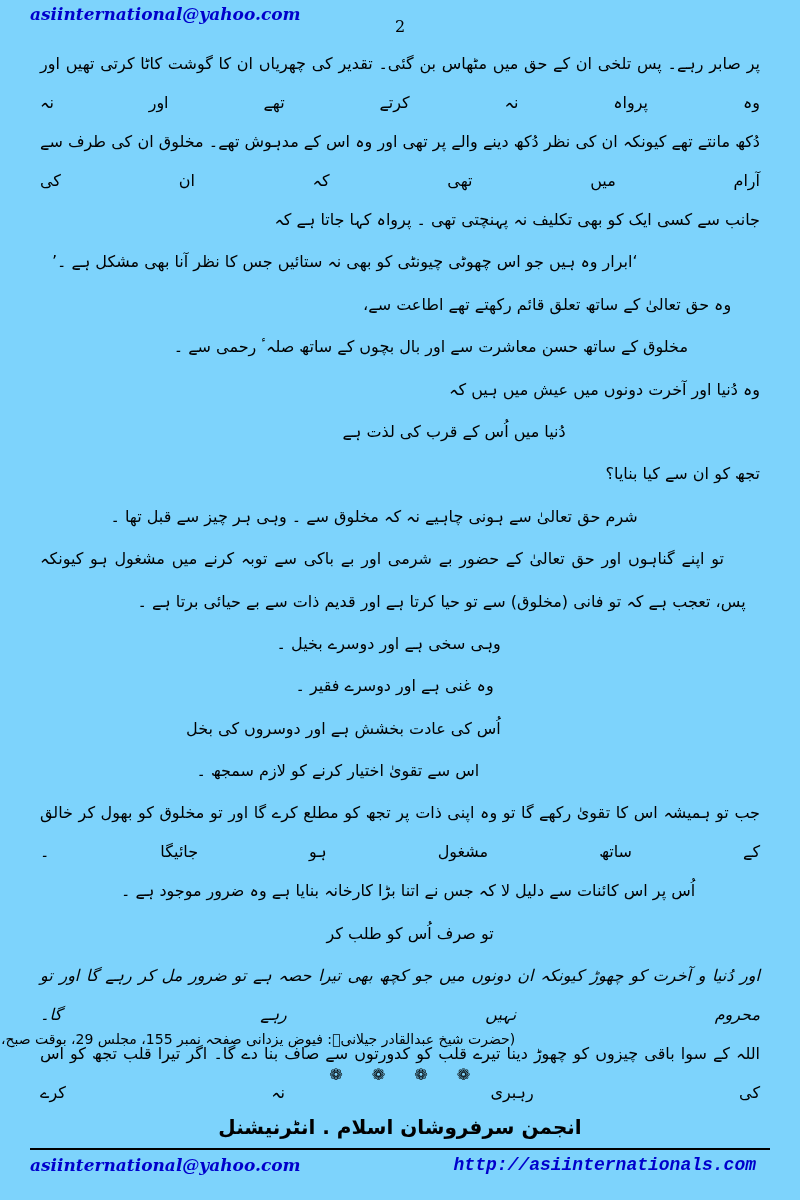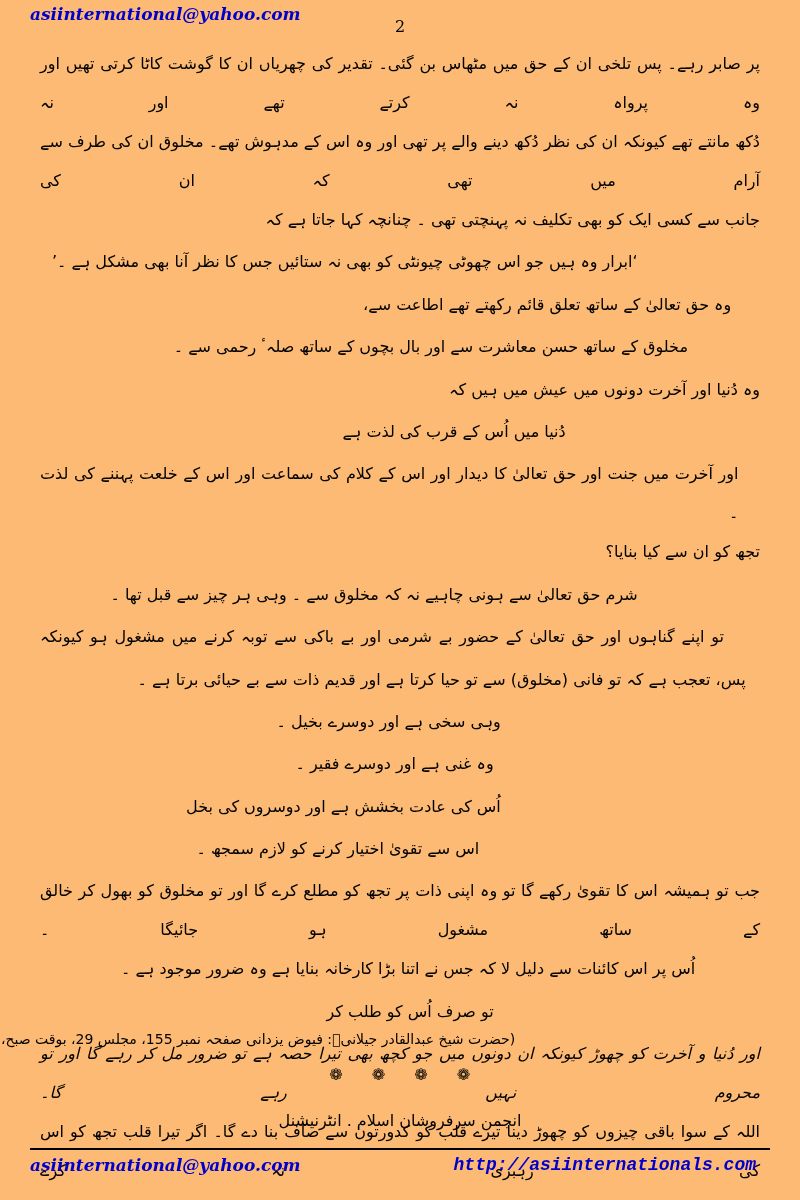--- a/index.html
+++ b/index.html
@@ -1,20 +1,20 @@
 <!DOCTYPE html>
 <html lang="ur"><head>
 <meta charset="utf-8">
 <style>
   html,body { margin:0; padding:0; background:#e8e8e8; }
   .page {
     position:relative;
     width:800px; height:1200px;
     margin:0 auto;
-    background:#fdba74;
+    background:#7dd3fc;
     font-family:"DejaVu Sans", sans-serif;
     color:#000;
     overflow:hidden;
   }
   
   .header-email {
     position:absolute; top:4px; left:30px;
     font-family:"DejaVu Serif", serif;
     font-style:italic; font-weight:bold;
     font-size:17px;
@@ -54,24 +54,24 @@
     text-align:center;
     font-size:16px;
     letter-spacing:12px;
     padding-left:12px;
     line-height:32px; height:32px;
     direction:ltr;
   }
   .heading {
     direction:rtl;
     text-align:center;
-    font-weight:normal;
-    font-size:16px;
+    font-weight:bold;
+    font-size:20px;
     line-height:32px;
-    margin-top:14px;
+    margin-top:20px;
   }
   
   .footer-rule {
     position:absolute; left:30px; right:30px; top:1148px;
     border-top:2px solid #000;
     height:0;
   }
   .footer-email {
     position:absolute; left:30px; top:1155px;
     font-family:"DejaVu Serif", serif;
@@ -91,27 +91,26 @@
 <div class="page">
 
   <div class="header-email lnk" style="color: rgb(0, 0, 204);">asiinternational@yahoo.com</div>
 
   <div class="page-number">2</div>
 
   <div class="body-text">
 
   <div class="line just" dir="rtl" style="margin-right: 0%;">پر صابر رہے۔ پس تلخی ان کے حق میں مٹھاس بن گئی۔ تقدیر کی چھریاں ان کا گوشت کاٹا کرتی تھیں اور وہ پرواہ نہ کرتے تھے اور نہ</div>
       <div class="line just" dir="rtl" style="margin-right: 0%;">دُکھ مانتے تھے کیونکہ ان کی نظر دُکھ دینے والے پر تھی اور وہ اس کے مدہوش تھے۔ مخلوق ان کی طرف سے آرام میں تھی کہ ان کی</div>
-      <div class="line" dir="rtl" style="margin-right: 0%;">جانب سے کسی ایک کو بھی تکلیف نہ پہنچتی تھی ۔ چنانچہ کہا جاتا ہے کہ</div>
+      <div class="line" dir="rtl" style="margin-right: 0%;">جانب سے کسی ایک کو بھی تکلیف نہ پہنچتی تھی ۔ پرواہ کہا جاتا ہے کہ</div>
       <div class="line" dir="rtl" style="margin-right: 17%;">‘ابرار وہ ہیں جو اس چھوٹی چیونٹی کو بھی نہ ستائیں جس کا نظر آنا بھی مشکل ہے ۔’</div>
       <div class="line" dir="rtl" style="margin-right: 4%; text-align: right;">وہ حق تعالیٰ کے ساتھ تعلق قائم رکھتے تھے اطاعت سے،</div>
       <div class="line" dir="rtl" style="margin-right: 10%;">مخلوق کے ساتھ حسن معاشرت سے اور بال بچوں کے ساتھ صلہٴ رحمی سے ۔</div>
       <div class="line" dir="rtl" style="margin-right: 0%;">وہ دُنیا اور آخرت دونوں میں عیش میں ہیں کہ</div>
       <div class="line" dir="rtl" style="margin-right: 27%;">دُنیا میں اُس کے قرب کی لذت ہے</div>
-      <div class="line just" dir="rtl" style="margin-right: 3%;">اور آخرت میں جنت اور حق تعالیٰ کا دیدار اور اس کے کلام کی سماعت اور اس کے خلعت پہننے کی لذت ۔</div>
       <div class="line" dir="rtl" style="margin-right: 0%;">تجھ کو ان سے کیا بنایا؟</div>
       <div class="line" dir="rtl" style="margin-right: 17%;">شرم حق تعالیٰ سے ہونی چاہیے نہ کہ مخلوق سے ۔ وہی ہر چیز سے قبل تھا ۔</div>
       <div class="line just" dir="rtl" style="margin-right: 5%;">تو اپنے گناہوں اور حق تعالیٰ کے حضور بے شرمی اور بے باکی سے توبہ کرنے میں مشغول ہو کیونکہ</div>
       <div class="line" dir="rtl" style="margin-right: 2%;">پس،  تعجب ہے کہ تو فانی (مخلوق) سے تو حیا کرتا ہے  اور قدیم ذات سے بے حیائی برتا ہے ۔</div>
       <div class="line" dir="rtl" style="margin-right: 36%;">وہی سخی ہے اور دوسرے بخیل ۔</div>
       <div class="line" dir="rtl" style="margin-right: 37%;">وہ غنی ہے اور دوسرے فقیر ۔</div>
       <div class="line" dir="rtl" style="margin-right: 36%;">اُس کی عادت بخشش ہے اور دوسروں کی بخل</div>
       <div class="line" dir="rtl" style="margin-right: 39%;">اس سے تقویٰ اختیار کرنے کو لازم سمجھ ۔</div>
       <div class="line just" dir="rtl" style="margin-right: 0%;">جب تو ہمیشہ اس کا تقویٰ رکھے گا تو وہ اپنی ذات پر تجھ کو مطلع کرے گا اور تو مخلوق کو بھول کر خالق کے ساتھ مشغول ہو جائیگا ۔</div>
       <div class="line" dir="rtl" style="margin-right: 9%;">اُس پر اس کائنات سے دلیل لا کہ جس نے اتنا بڑا کارخانہ بنایا ہے وہ ضرور موجود ہے ۔</div>

